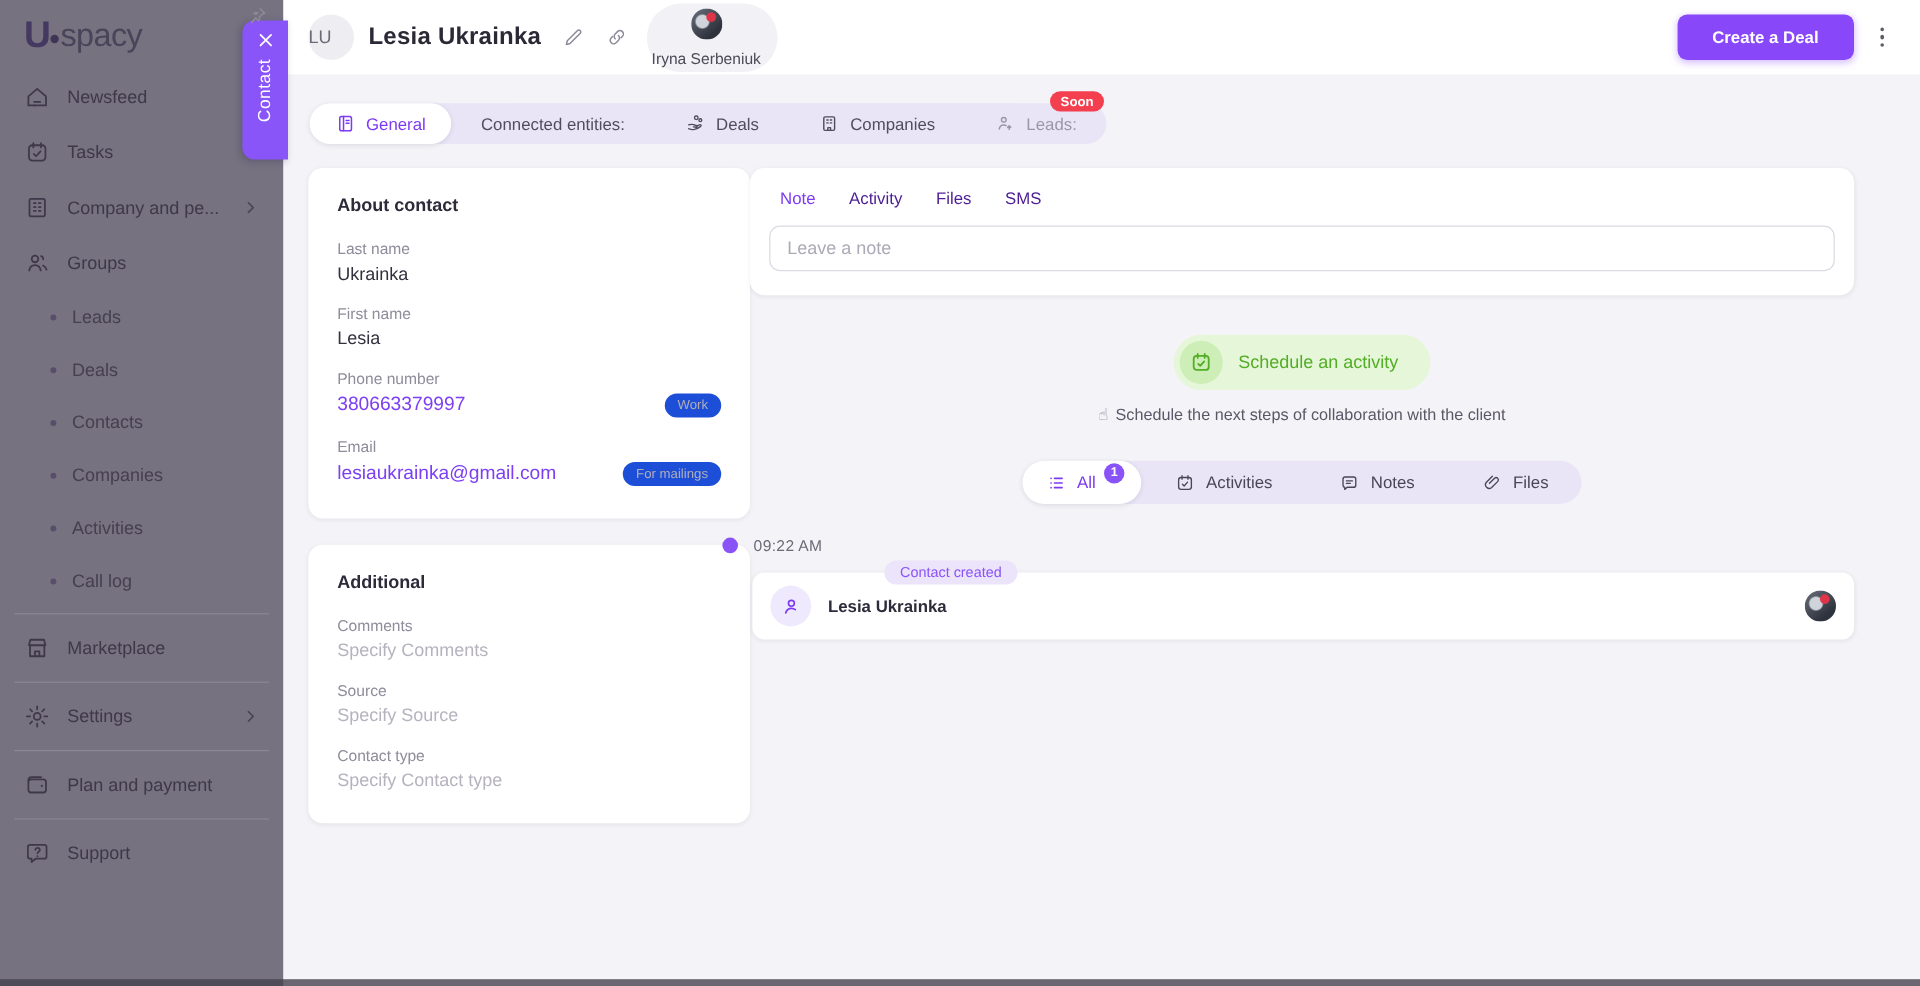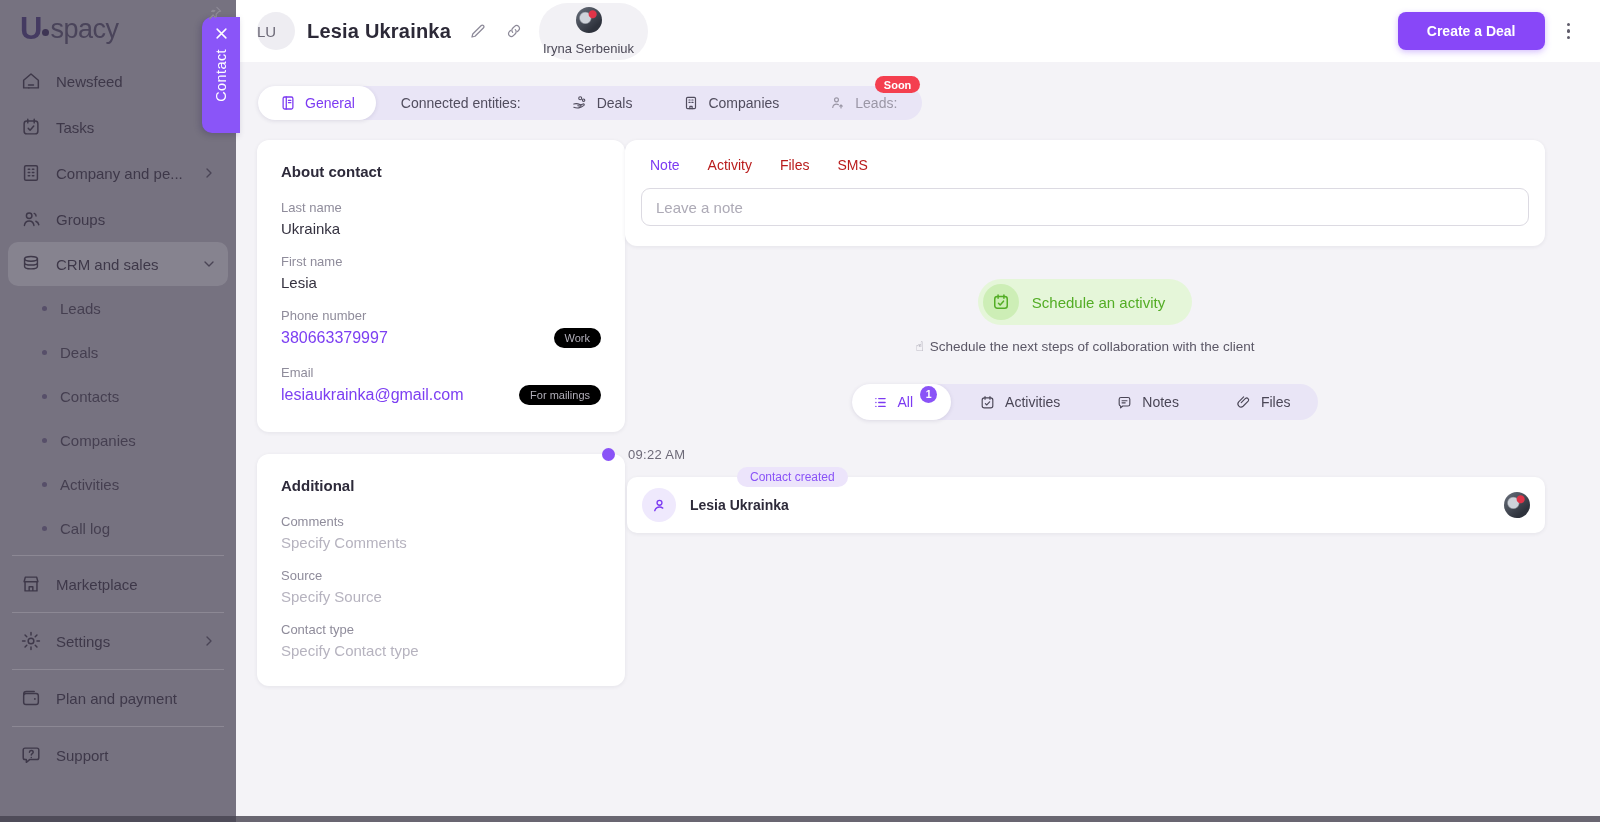--- a/index.html
+++ b/index.html
@@ -73,29 +73,29 @@
   
   .cols { display:flex; align-items:flex-start; padding:20px 55px 0 21px; }
   .left-col { width:368px; flex:0 0 368px; }
   .card { background:#fff; border-radius:12px; box-shadow:0 1px 4px rgba(35,30,60,0.07); }
   .info-card { padding:23px 24px 10px 24px; margin-bottom:22px; }
   .card-h { font-size:15px; font-weight:700; color:#2d2a3a; margin-bottom:20px; }
   .f-label { font-size:13px; color:#8f8c9b; margin-bottom:5px; }
   .f-value { font-size:15px; color:#34313f; margin-bottom:17px; }
   .f-row { display:flex; align-items:center; justify-content:space-between; margin-bottom:17px; }
   .f-link { font-size:16px; color:#7c3ff2; cursor:pointer; }
-  .f-tag { font-size:11px; color:#b1aeb9; background:#000000; border-radius:999px; padding:4px 11px; }
+  .f-tag { font-size:11px; color:#b1aeb9; background:#1d4ed8; border-radius:999px; padding:4px 11px; }
   .f-ph { font-size:15px; color:#b6b3bf; margin-bottom:17px; cursor:text; }
 
   .right-col { flex:1; margin-right:0; }
 
   
   .composer { padding:17px 16px 20px 16px; }
   .c-tabs { display:flex; gap:28px; margin:0 0 15px 9px; }
-  .c-tab { font-size:14px; color:#b91c1c; cursor:pointer; }
+  .c-tab { font-size:14px; color:#4c1d95; cursor:pointer; }
   .c-tab.active { color:#7c3af2; }
   .c-input { border:1px solid #dcdae2; border-radius:9px; height:38px; display:flex;
     align-items:center; padding:0 14px; font-size:15px; color:#adaab6; cursor:text; background:#fff; }
 
   
   .sched-wrap { text-align:center; margin-top:33px; }
   .sched-btn { display:inline-flex; align-items:center; gap:13px; background:#e5f6d9;
     border:none; border-radius:999px; padding:5px 27px 5px 5px; cursor:pointer; font-family:inherit; }
   .sched-ico { width:36px; height:36px; border-radius:50%; background:#cdeeb6; display:flex;
     align-items:center; justify-content:center; color:#53ad25; }
@@ -175,30 +175,20 @@
     </div>
 
     <div class="s-item">
       <svg viewBox="0 0 24 24" fill="none" stroke="currentColor" stroke-width="1.6" stroke-linecap="round" stroke-linejoin="round">
           <circle cx="10" cy="8.5" r="3"></circle>
           <path d="M4.8 19c.5-3.1 2.6-4.8 5.2-4.8s4.7 1.7 5.2 4.8M15.5 5.9c1.2.4 2 1.5 2 2.9M17.3 14.5c1.7.7 2.8 1.9 3.2 3.8"></path>
         </svg>
       <span class="grow">Groups</span>
     </div>
 
-    <div class="s-item active">
-      <svg viewBox="0 0 24 24" fill="none" stroke="currentColor" stroke-width="1.6" stroke-linecap="round" stroke-linejoin="round">
-          <ellipse cx="12" cy="6.3" rx="7" ry="2.6"></ellipse>
-          <path d="M5 6.3v4.2c0 1.4 3.1 2.6 7 2.6s7-1.2 7-2.6V6.3M5 10.5v4.2c0 1.4 3.1 2.6 7 2.6s7-1.2 7-2.6v-4.2"></path>
-        </svg>
-      <span class="grow">CRM and sales</span>
-      <svg class="chev" viewBox="0 0 24 24" fill="none" stroke="currentColor" stroke-width="2" stroke-linecap="round" stroke-linejoin="round">
-          <path d="M6 9l6 6 6-6"></path>
-        </svg>
-    </div>
 
     <div class="s-sub">
       <span class="s-bullet"></span>
       <span>Leads</span>
     </div>
     <div class="s-sub">
       <span class="s-bullet"></span>
       <span>Deals</span>
     </div>
     <div class="s-sub">

